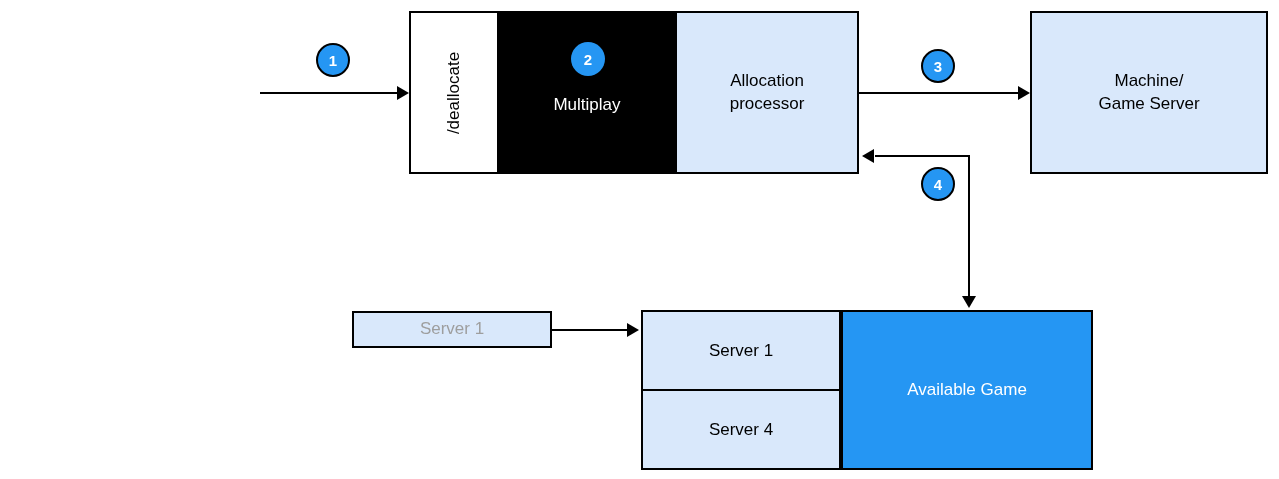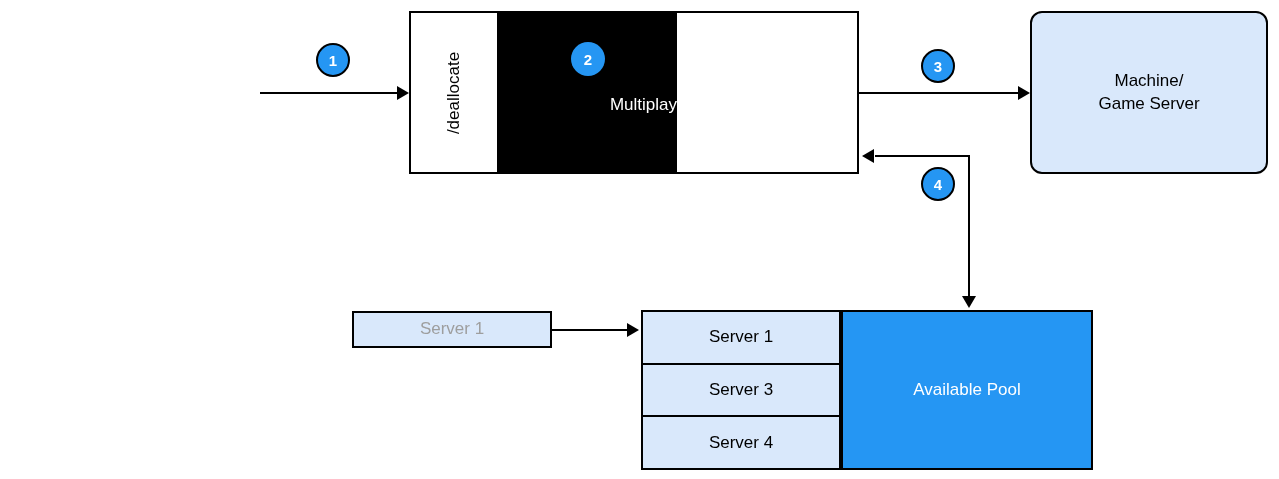--- a/index.html
+++ b/index.html
@@ -53,21 +53,21 @@
   }
   #seg-deallocate .vtext {
     transform: rotate(-90deg);
     white-space: nowrap;
     font-size: 17px;
     color: #000000;
   }
   #seg-multiplay {
     width: 180px; height: 100%;
     background: #000000;
-    display: flex; align-items: center; justify-content: flex-end;
+    display: flex; align-items: center; justify-content: center;
     position: relative;
     box-sizing: border-box;
   }
   #seg-multiplay .mp-label {
     color: #ffffff;
     font-size: 17px;
     margin-top: 24px;
   }
   #seg-allocation {
     flex: 1; height: 100%;
@@ -75,21 +75,21 @@
     display: flex; align-items: center; justify-content: center;
     text-align: center;
     font-size: 17px;
     color: #000000;
     white-space: pre-line;
     line-height: 1.35;
     box-sizing: border-box;
   }
 
   
-  #machine { left: 1030px; top: 11px; width: 238px; height: 163px; border-radius: 12px; }
+  #machine { left: 1030px; top: 11px; width: 238px; height: 163px; }
 
   
   #ghost-server {
     left: 352px; top: 311px; width: 200px; height: 37px;
     font-size: 17px; color: #9e9e9e;
   }
 
   
   #server-table {
     position: absolute;
@@ -174,20 +174,22 @@
   <div id="multiplay-group">
 
     <div id="seg-deallocate">
       <span class="vtext">/deallocate</span>
     </div>
 
     <div id="seg-multiplay">
       <span class="mp-label">Multiplay</span>
     </div>
 
+    <div id="seg-allocation">Allocation
+processor</div>
   </div>
 
   <div class="badge" style="left:571px; top:42px;">2</div>
 
   <div class="hline" style="left:859px; top:92px; width:159px;"></div>
   <div class="arrow arrow-right" style="left:1018px; top:86px;"></div>
   <div class="badge outlined" style="left:921px; top:49px;">3</div>
 
   <div class="node fill-lblue" id="machine">Machine/
 Game Server</div>
@@ -198,19 +200,18 @@
   <div class="arrow arrow-down" style="left:962px; top:296px;"></div>
   <div class="badge outlined" style="left:921px; top:167px;">4</div>
 
   <div class="node fill-lblue" id="ghost-server">Server 1</div>
 
   <div class="hline" style="left:552px; top:329px; width:75px;"></div>
   <div class="arrow arrow-right" style="left:627px; top:323px;"></div>
 
   <div id="server-table">
     <div class="row">Server 1</div>
-    <div class="row">Server 3</div>
     <div class="row">Server 4</div>
   </div>
 
-  <div class="node fill-blue" id="available-pool">Available Pool</div>
+  <div class="node fill-blue" id="available-pool">Available Game</div>
 
 </div>
 
 </body></html>

